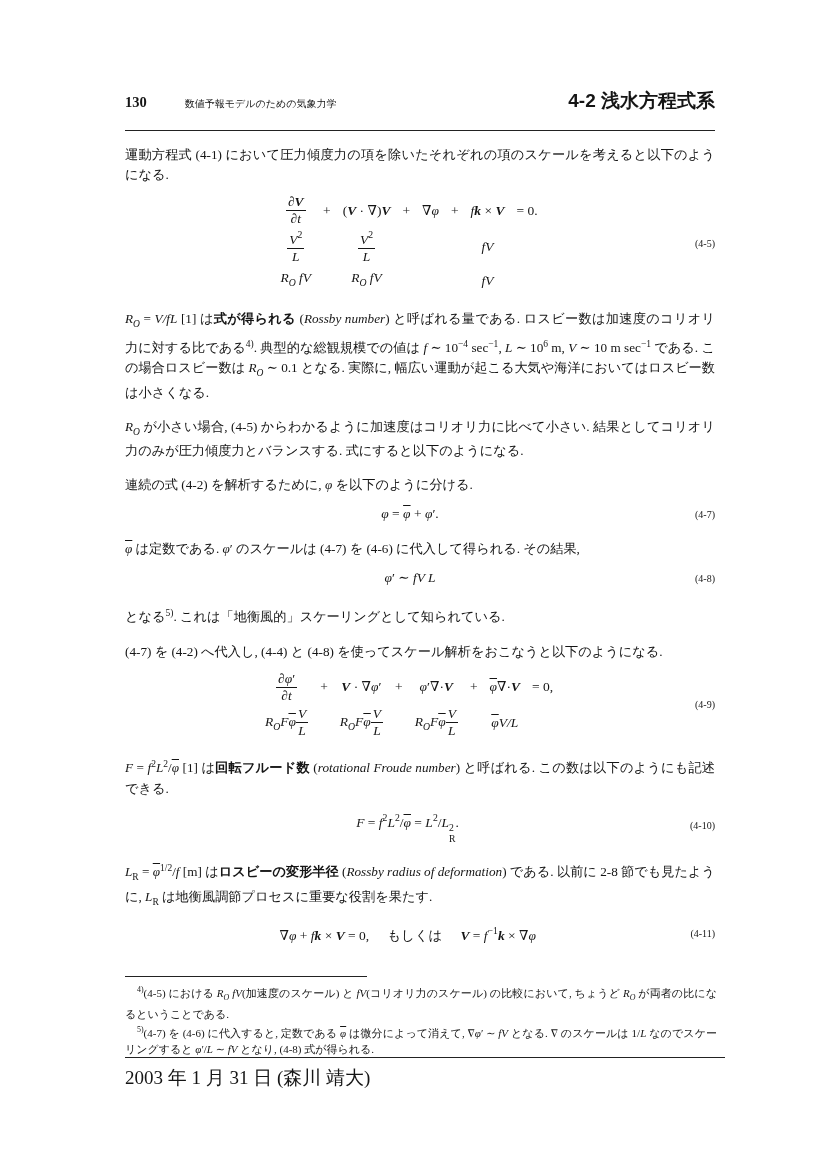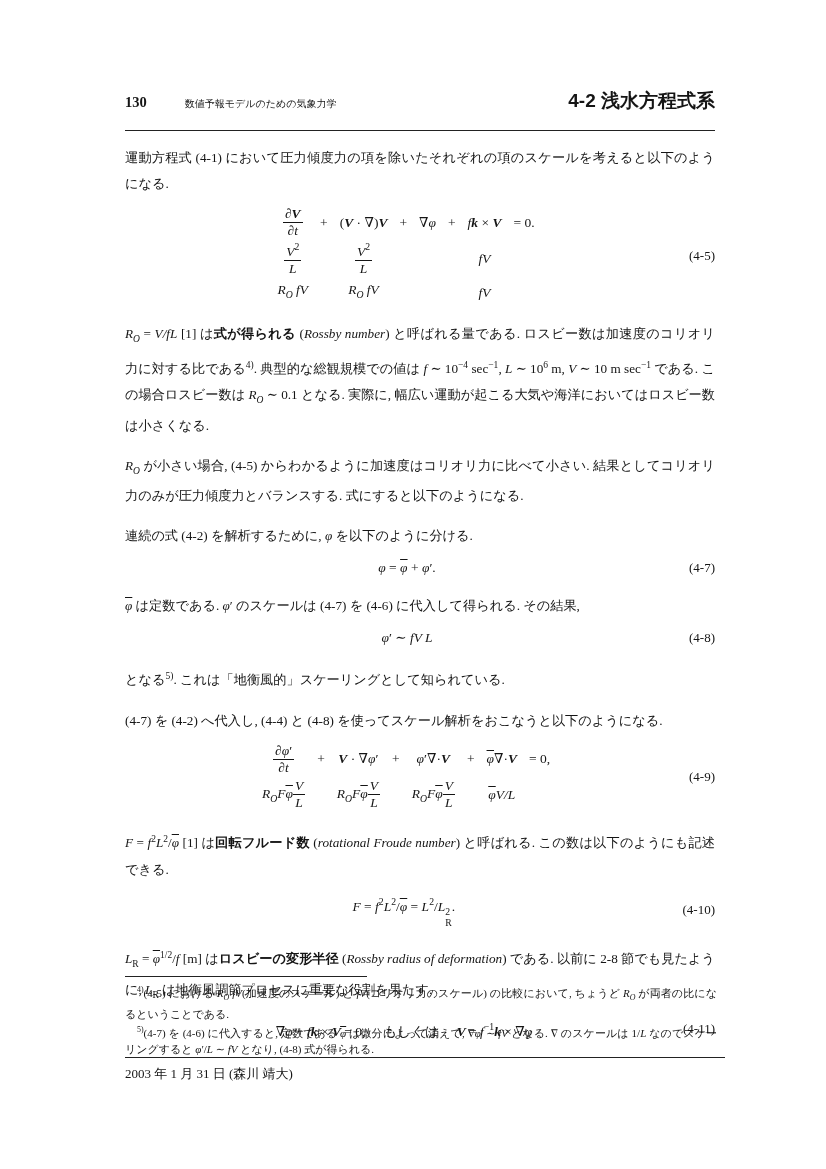--- a/index.html
+++ b/index.html
@@ -11,45 +11,45 @@
   }
   .content { position:absolute; left:125px; top:88px; width:590px; }
 
   
   .pagehead { display:flex; align-items:baseline; border-bottom:1.4px solid #222; padding-bottom:16px; }
   .pagenum  { font-weight:bold; font-size:14.5px; }
   .booktitle{ margin-left:38px; font-family:"Liberation Sans","DejaVu Sans",sans-serif; font-weight:normal; font-size:10px; }
   .sectitle { margin-left:auto; font-family:"Liberation Sans","DejaVu Sans",sans-serif; font-weight:bold; font-size:19px; }
 
   
-  p.body { margin:14px 0 0 0; font-size:13.2px; line-height:26px; text-align:justify; }
+  p.body { margin:14px 0 0 0; font-size:13.2px; line-height:20px; text-align:justify; }
   .jb { font-family:"Liberation Sans","DejaVu Sans",sans-serif; font-weight:bold; }
   sup,sub { font-size:0.72em; }
 
   
   .eqrow  { display:flex; align-items:center; margin:8px 0 0 0; min-height:22px; }
   .eqbody { flex:1; text-align:center; font-size:13.5px; line-height:22px; }
-  .eqnum  { font-size:13px; text-align:center; white-space:nowrap; }
+  .eqnum  { font-size:10px; text-align:center; white-space:nowrap; }
   .eqt { border-collapse:collapse; margin:0 auto; font-size:13.5px; }
   .eqt td { text-align:center; padding:2px 5px; vertical-align:middle; line-height:20px; }
   .eqt td.op { padding:2px 7px; }
   .frac { display:inline-block; vertical-align:middle; text-align:center; line-height:1.05; }
   .frac .fn { display:block; padding:0 2px 1px; }
   .frac .fd { display:block; border-top:1px solid #151515; padding:1px 2px 0; }
   .bar { text-decoration:overline; }
   .ss { display:inline-flex; flex-direction:column; align-items:flex-start; font-size:0.72em; line-height:1.15; vertical-align:-0.5em; }
   .sp { display:inline-block; width:18px; }
 
   
   .footnotes { position:absolute; left:125px; top:976px; width:592px; font-size:11px; line-height:16px;font-family:Liberation Serif, serif; }
   .fnrule { width:242px; height:0; border-top:1px solid #222; margin:0 0 5px 0; }
   .footnotes p { margin:0; text-indent:12px; text-align:justify; }
 
   
-  .pagefoot { position:absolute; left:125px; top:1057px; width:600px; border-top:1.2px solid #222; padding-top:7px; font-size:13px; }
+  .pagefoot { position:absolute; left:125px; top:1057px; width:600px; border-top:1.2px solid #222; padding-top:7px; font-size:19px; }
 </style>
 </head>
 <body>
 
 <div class="page">
   <div class="content">
 
     <div class="pagehead">
       <span class="pagenum">130</span>
       <span class="booktitle">数値予報モデルのための気象力学</span>

